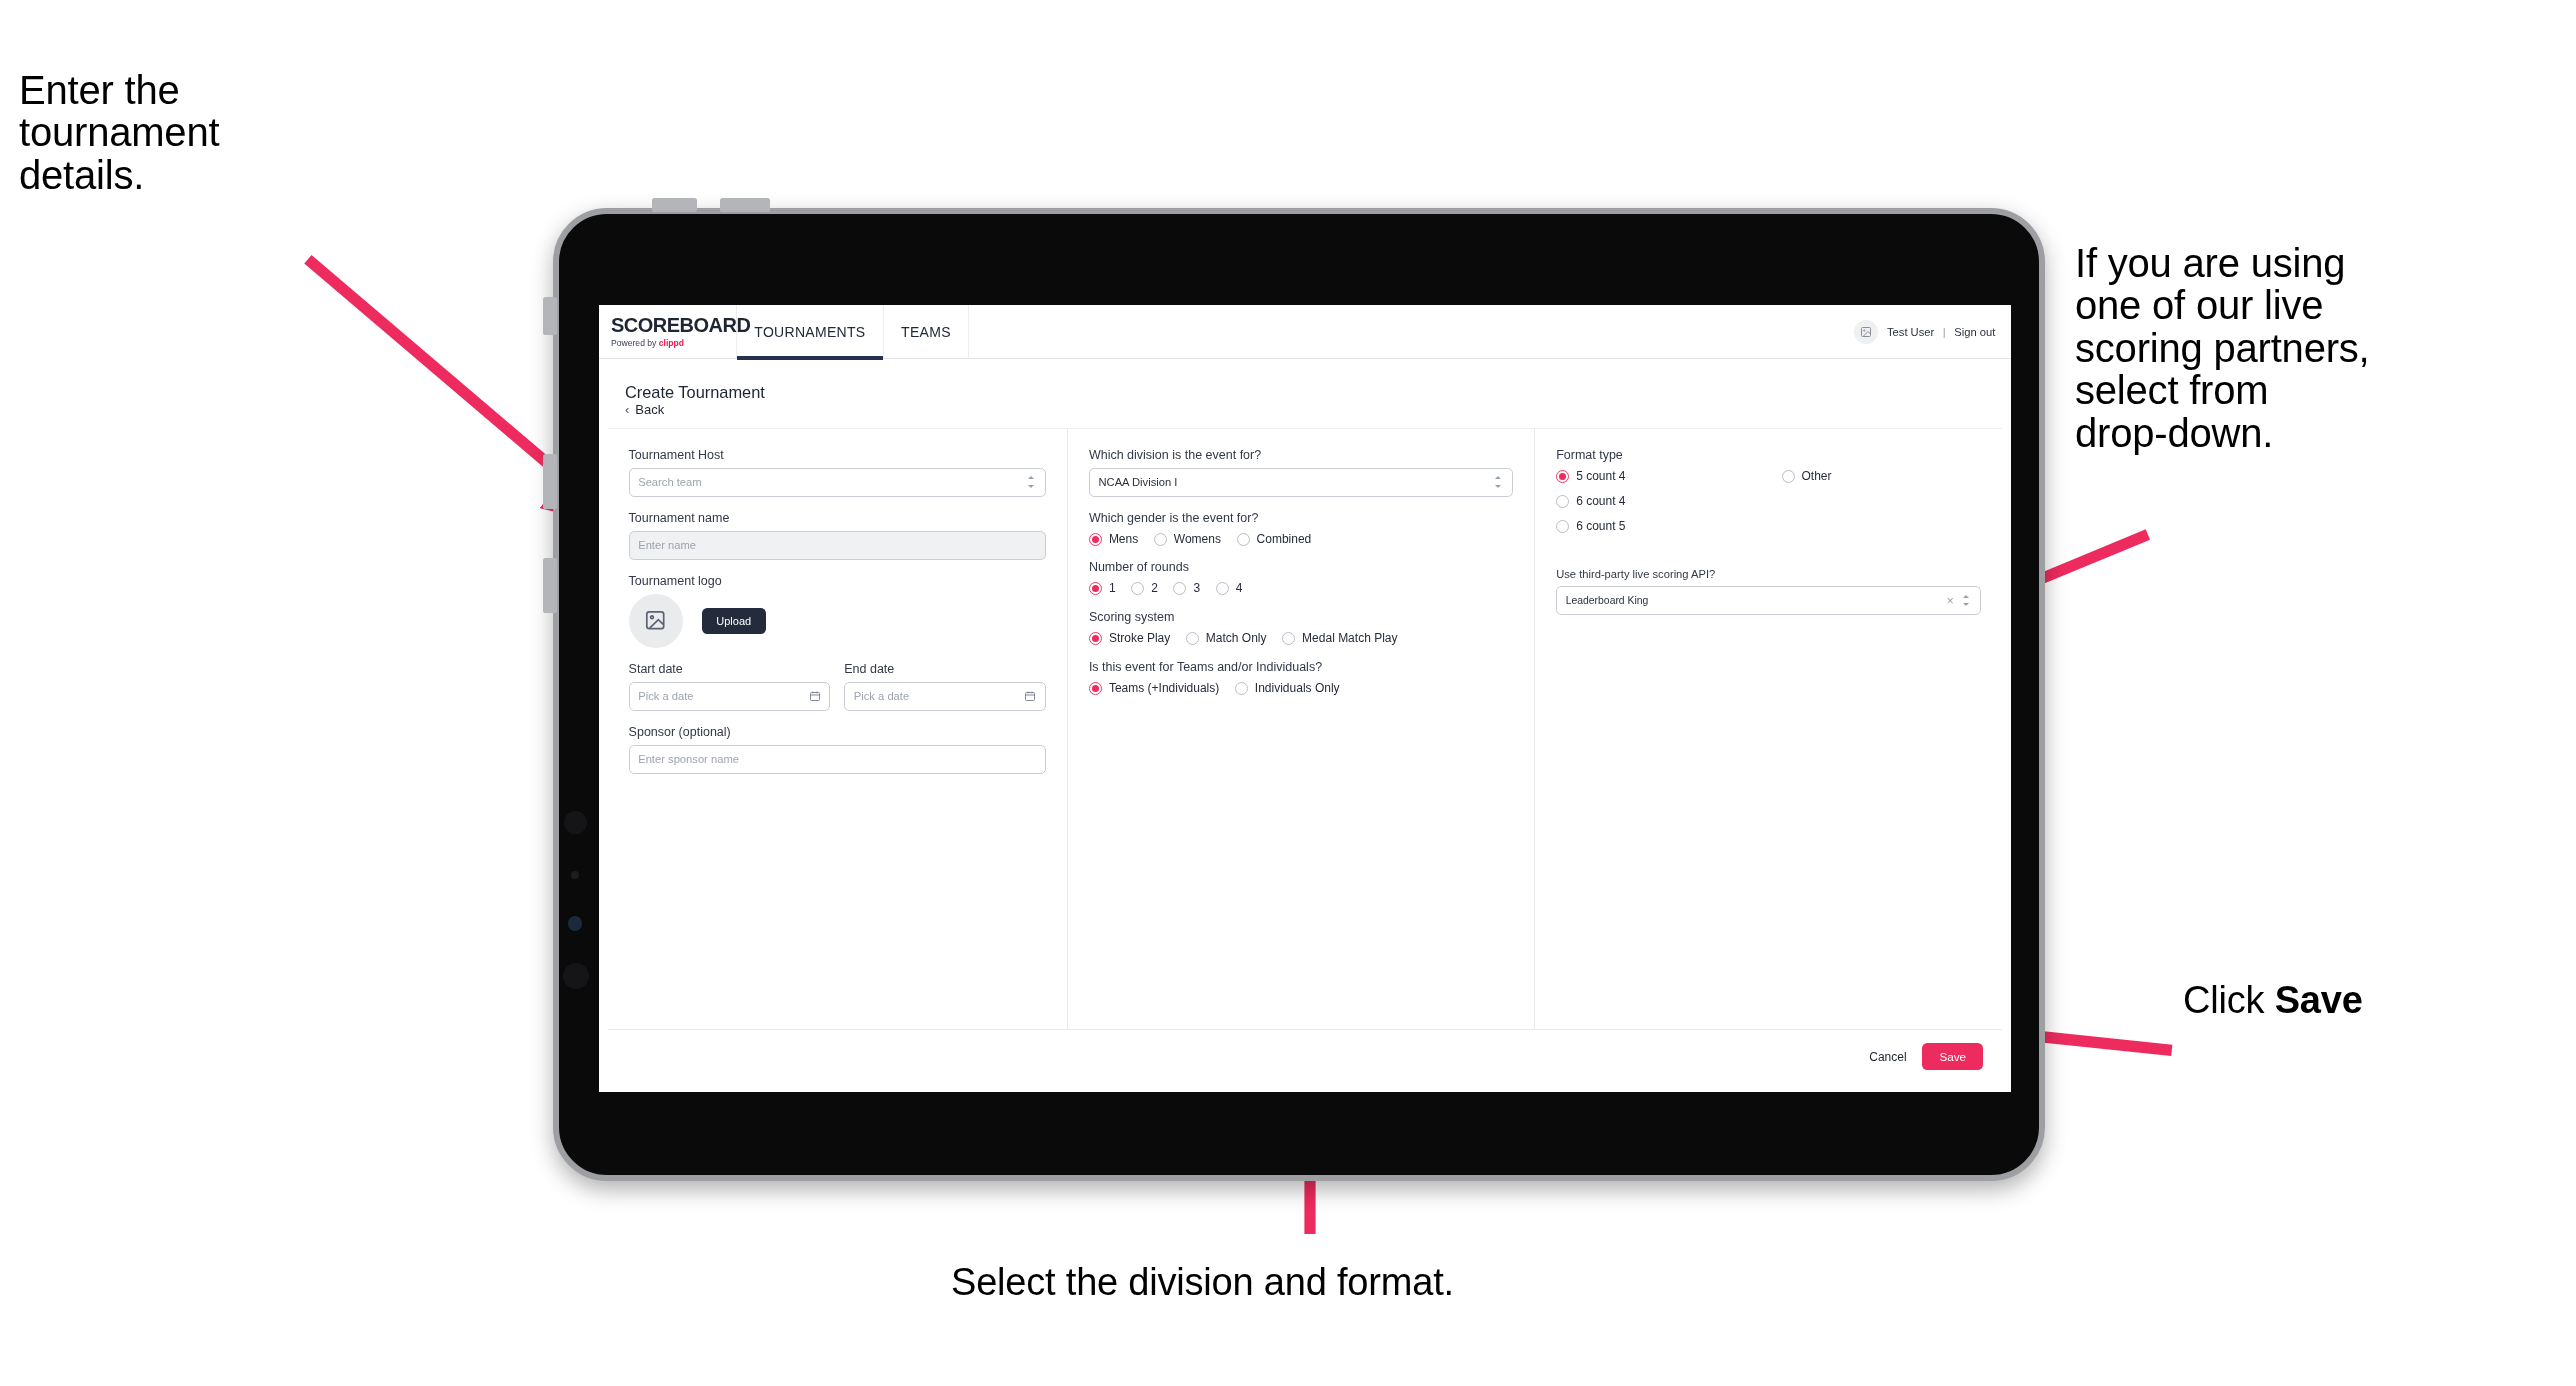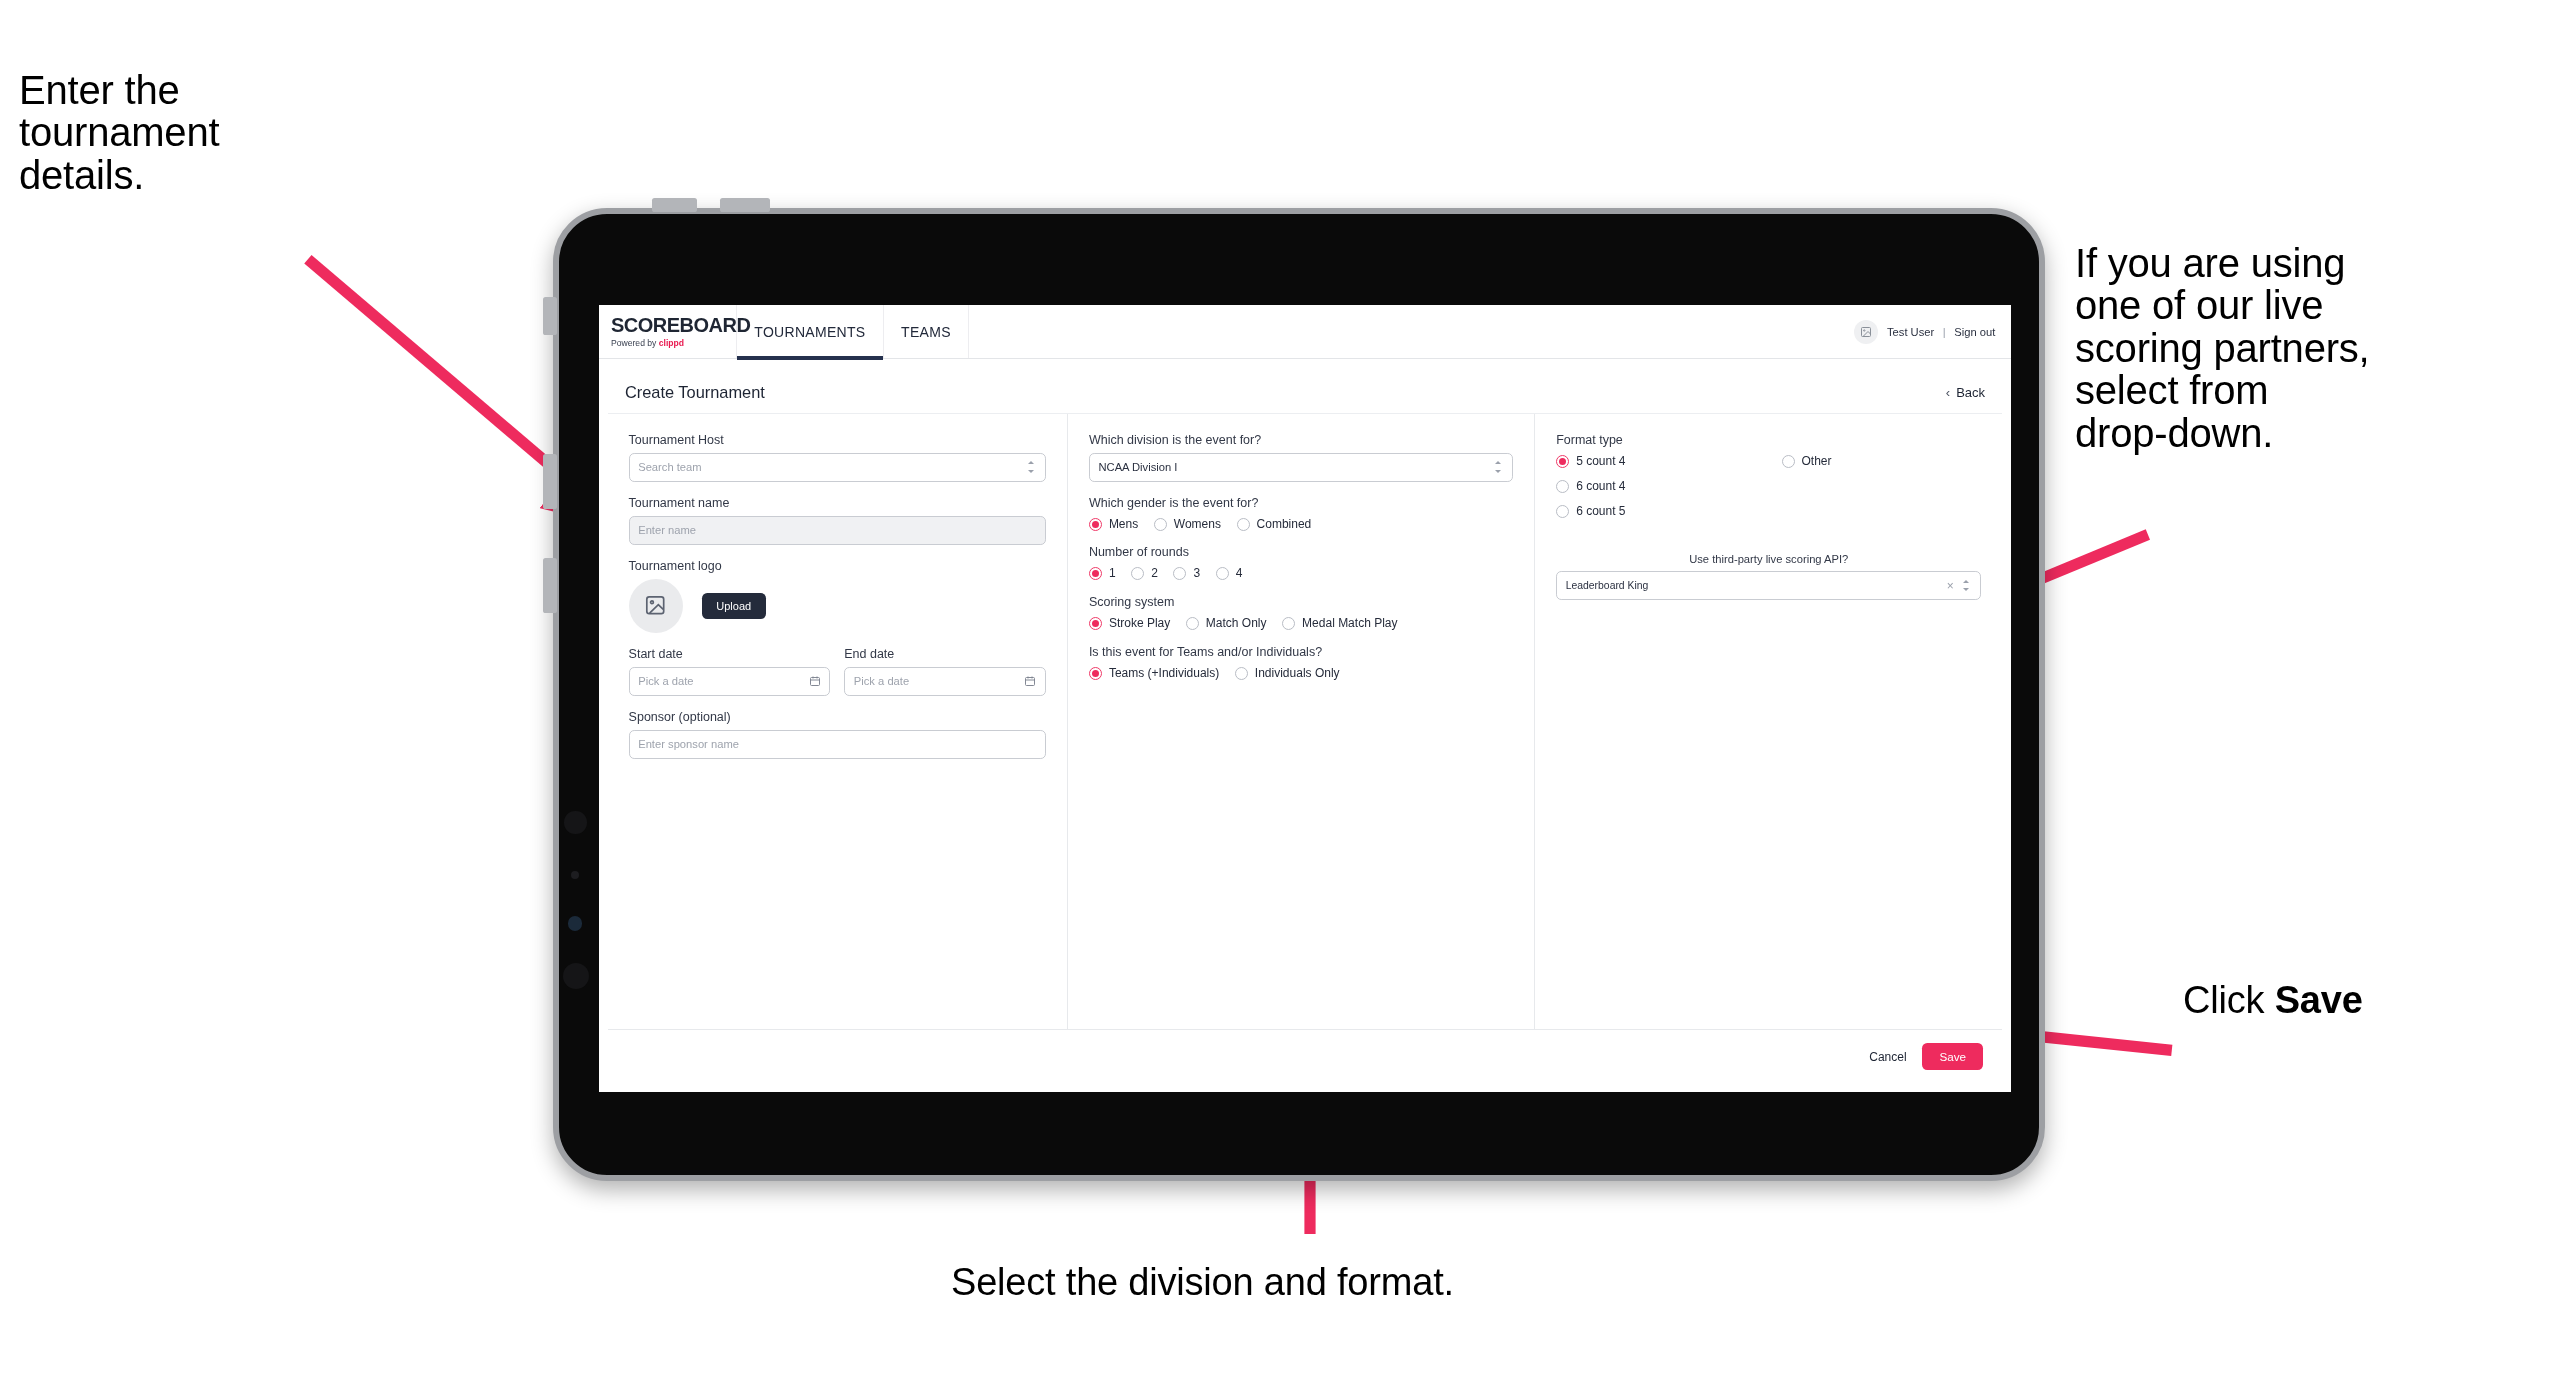--- a/index.html
+++ b/index.html
@@ -103,22 +103,23 @@
     background: #eff0f2; display:flex; align-items:center; justify-content:center;
   }
   #navuser .uname { font-size: 11.2px; color: #2b3141; }
   #navuser .sep { color: #9aa0ac; font-size: 11.2px; }
   #navuser .sout { font-size: 11.2px; color: #2b3141; }
 
   
   #pagebody { background:#fff; padding: 0; height: calc(100% - 54px); position:relative; }
   #cardwrap { margin: 8.6px 8.6px 0 8.6px; height: calc(100% - 17.3px); display:flex; flex-direction:column; }
   #cardhead {
-    display:flex; align-items:center; justify-content:space-between;
+    display:flex; align-items:flex-start; justify-content:space-between;
     padding: 15.6px 17.3px 10.4px 17.3px;
+    flex-direction: column;
   }
   #pagetitle { font-size: 16.4px; color: #1d2433; }
   #backlink { font-size: 13px; color: #1d2433; display:flex; align-items:center; gap:6px; }
   #backlink .chev { font-size: 13px; color:#4d5362; }
 
   #cols { flex: 1; display: flex; border-top: 0.9px solid #eceef1; }
   .col { padding: 19px 21px 0 21px; }
   #col1 { width: 33%; border-right: 0.9px solid #e7e9ec; }
   #col2 { width: 33.5%; border-right: 0.9px solid #e7e9ec; }
   #col3 { width: 33.5%; }
@@ -460,21 +461,21 @@
                   </div>
                 </div>
                 <div class="colB">
                   <div class="ritem">
                     <span class="radio"></span>
                     <span>Other</span>
                   </div>
                 </div>
               </div>
 
-              <div class="fld" style="margin-top:24px;text-align:center;">
+              <div class="fld" style="margin-top:24px;">
                 <div class="lbl" style="font-size:11.2px;">Use third-party live scoring API?</div>
                 <div class="inp">
                   <span class="val" style="font-size:10.4px;">Leaderboard King</span>
                   <span class="rt">
                     <span style="font-size:12px;">×</span>
                     <i class="caret"></i>
                   </span>
                 </div>
               </div>
 

